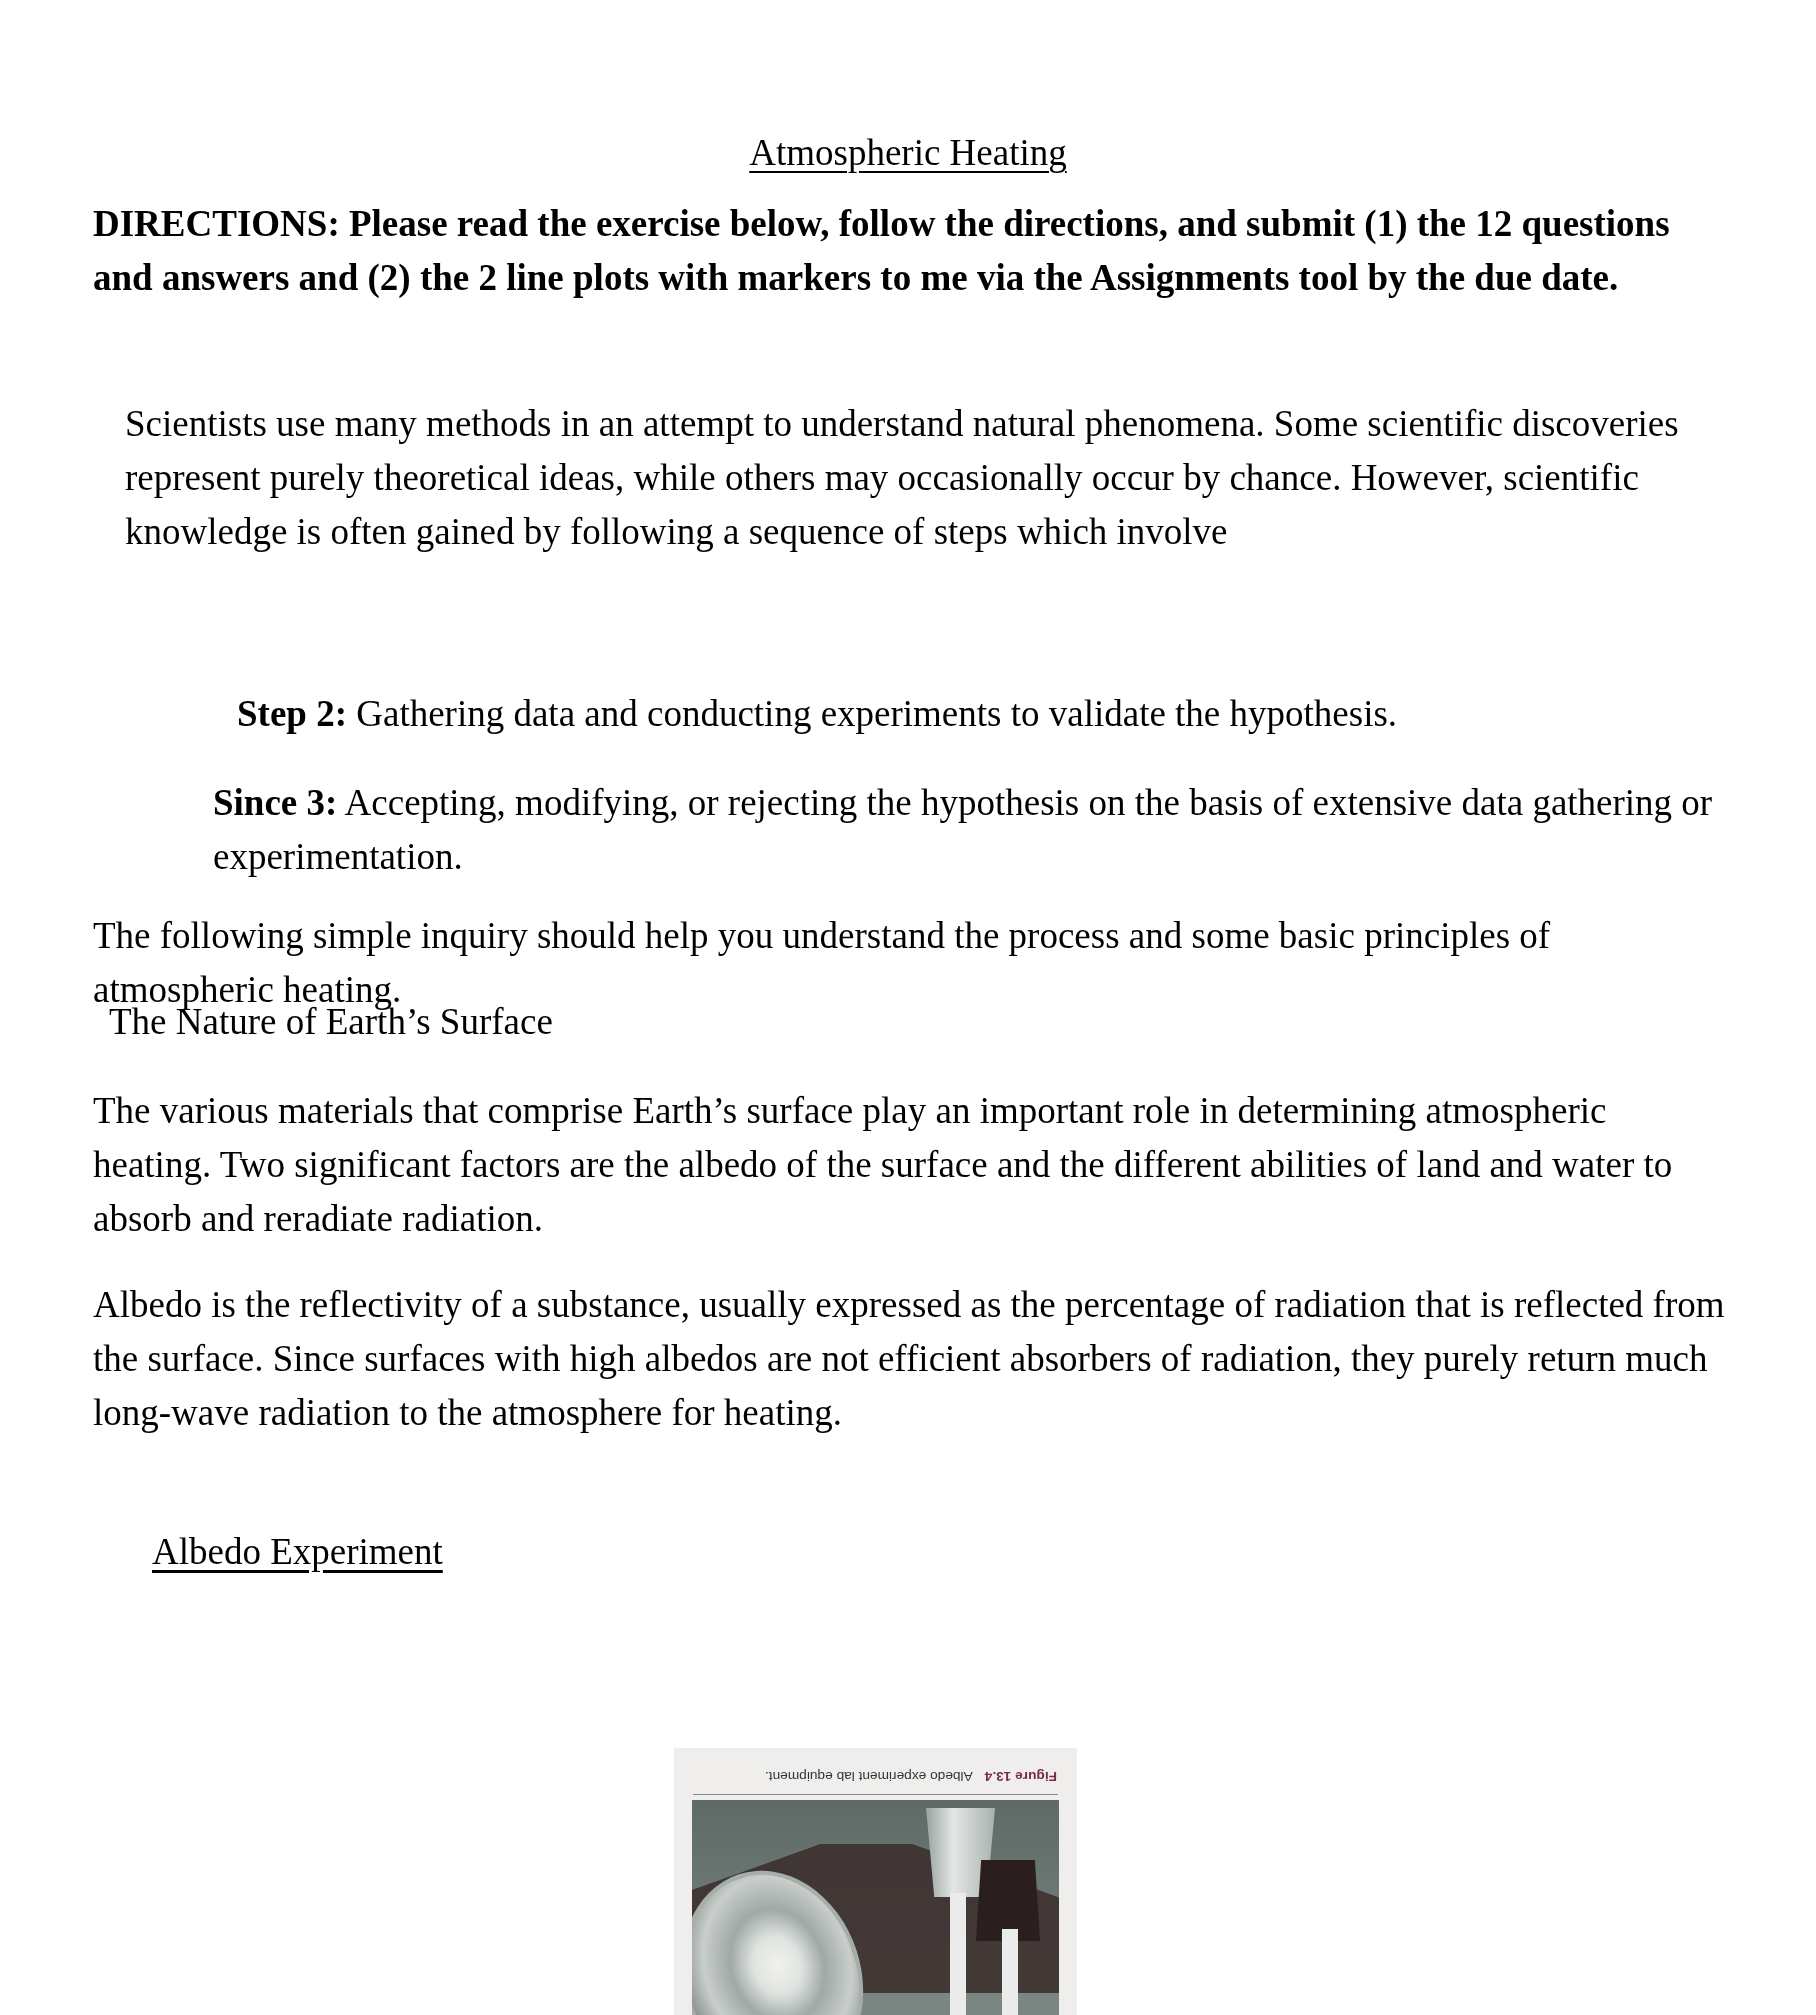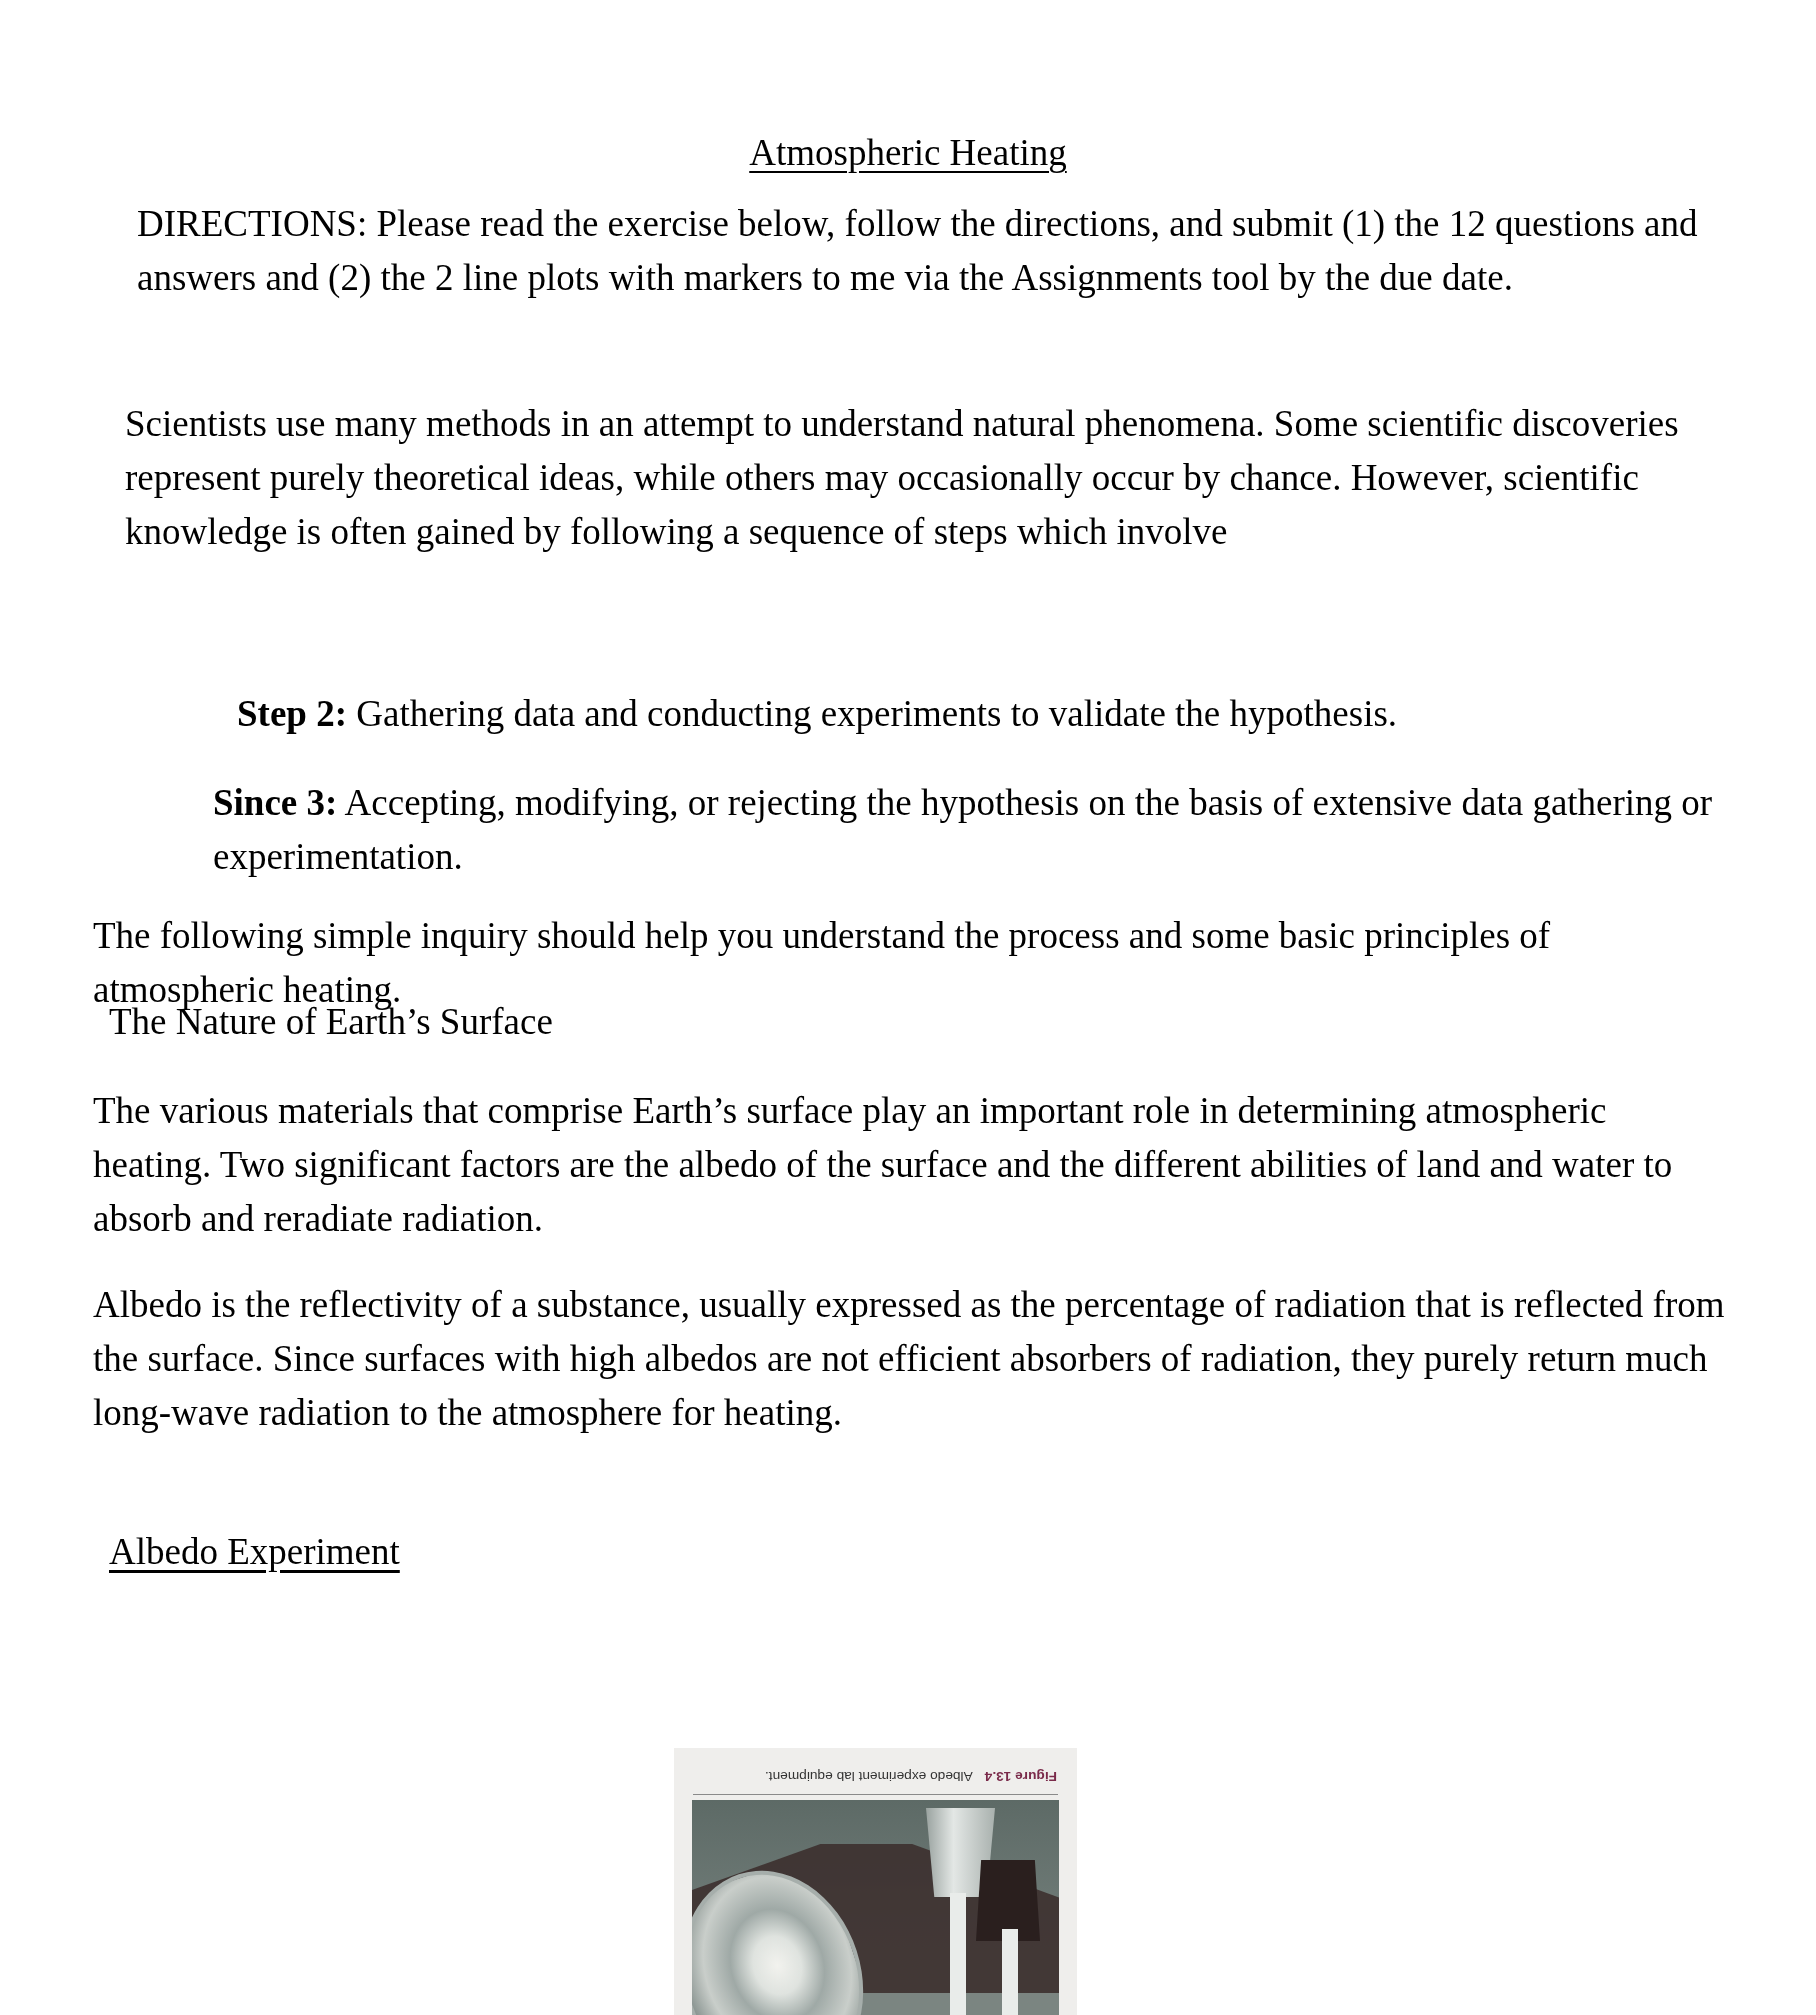--- a/index.html
+++ b/index.html
@@ -2,34 +2,34 @@
 <html style="font-size:6.4px"><head>
 <meta charset="utf-8">
 <style>
   html, body { margin:0; padding:0; background:#ffffff; }
   body { width:1816px; height:2203px; position:relative; overflow:hidden;
          font-family:"Liberation Serif", "DejaVu Serif", serif; color:#000; }
   .page { position:absolute; left:0; top:0; width:1816px; height:2203px; }
   .title { position:absolute; top:91px; left:0; width:100%; text-align:center;
            font-size:37px; text-decoration:underline; text-decoration-thickness:2.4px; text-underline-offset:5.6px;margin-top:40px; }
   .para { position:absolute; left:93px; width:1632px; font-size:37px; line-height:54px; }
-  .bold { font-weight:normal;margin-left:44px; }
+  .bold { font-weight:bold; }
   .directions { top:197px; }
   .intro { top:397px;margin-left:32px; }
   .step { position:absolute; left:213px; width:1515px; font-size:37px; line-height:54px; }
   .step b { font-weight:bold; }
   .s1 { top:600px; }
   .s2 { top:687px;margin-left:24px; }
   .s3 { top:776px; }
   .following { top:909px; }
   .heading { position:absolute; left:109px; font-size:37px; font-weight:normal; line-height:54px; }
   .h-nature { top:995px; }
   .nature { top:1084px; }
   .albedo { top:1278px; }
-  .h-exp { top:1525px; text-decoration:underline; text-decoration-thickness:3.2px; text-underline-offset:5.6px; }
+  .h-exp { top:1525px; text-decoration:underline; text-decoration-thickness:3.2px; text-underline-offset:5.6px;margin-left:43px; }
   .todo { top:1608px; }
 
   .figure { position:absolute; left:674px; top:1748px; width:403px; height:404px;
             background:#efeeec; }
   .fig-caption { position:absolute; left:0; top:16px; width:403px; height:24px;
                  transform:rotate(180deg); font-family:"Liberation Sans", sans-serif;
                  font-size:13.7px; color:#333; text-align:left; padding-left:20px; box-sizing:border-box;
                  line-height:24px; }
   .fig-caption .fig-num { color:#7a2a4a; font-weight:bold; margin-right:12px; }
   .fig-rule { position:absolute; left:19.3px; top:46px; width:365px; height:1.2px; background:#8a8a8a; }

